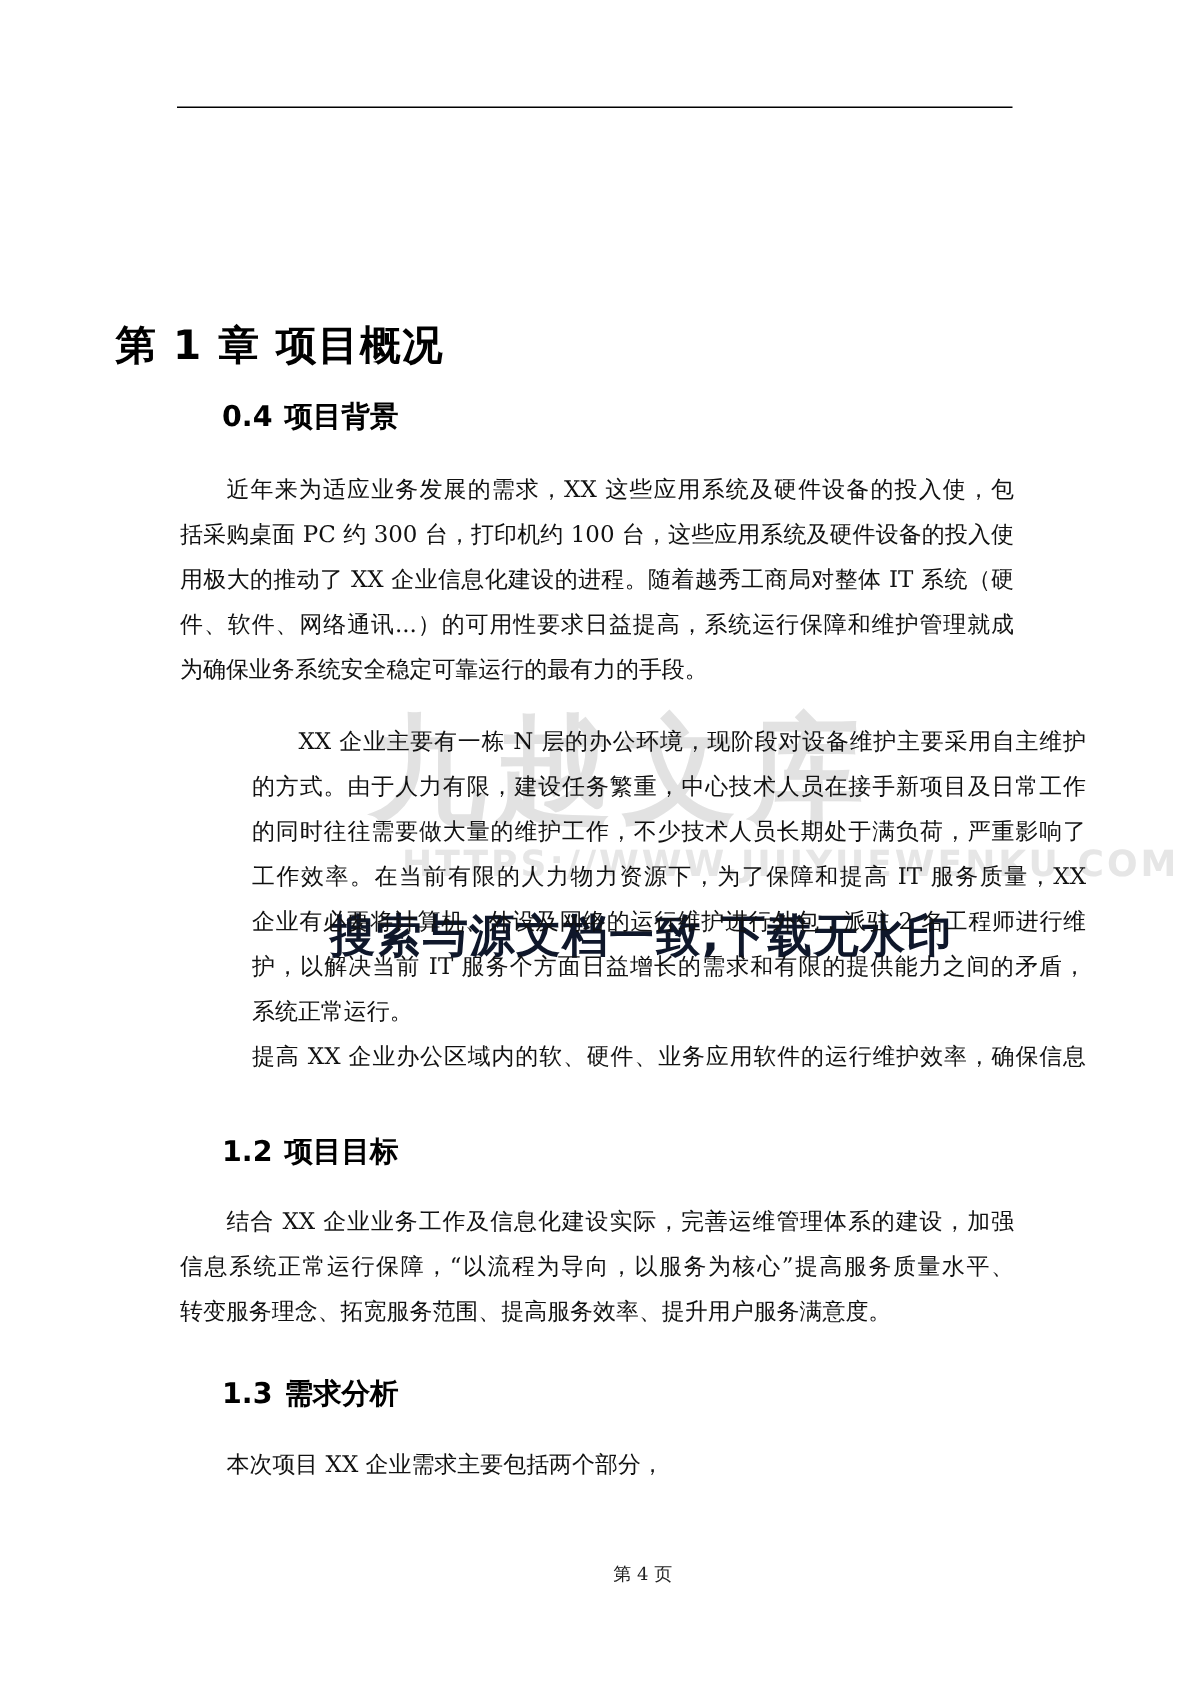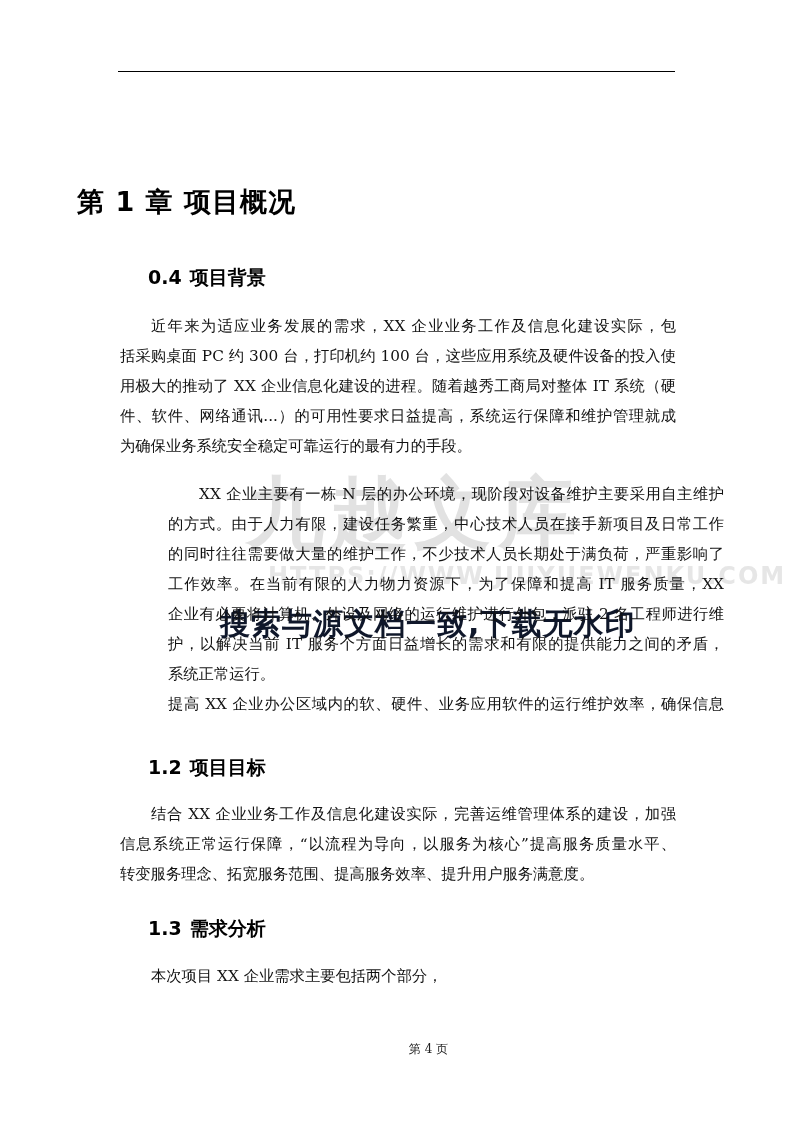--- a/index.html
+++ b/index.html
@@ -68,21 +68,21 @@
     .content {
       position: absolute;
       left: 0;
       top: 0;
       width: 793px;
       z-index: 1;
     }
     .chapter-title {
       position: absolute;
       left: 77px;
-      top: 184px;
+      top: 212px;
       margin: 0;
       font-family: "DejaVu Sans", "Liberation Sans", sans-serif;
       font-weight: bold;
       font-size: 27px;
       letter-spacing: 1px;
       white-space: nowrap;
     }
     .section-title {
       position: absolute;
       left: 148px;
@@ -137,21 +137,21 @@
 
 <div class="content">
 
   <h1 class="chapter-title">第 1 章 项目概况</h1>
 
   <h2 class="section-title" style="top:265px;">
     <span class="num">0.4</span><span>项目背景</span>
   </h2>
 
   <div class="para" style="top:311px;">
-    <span class="line">近年来为适应业务发展的需求，XX 企业业务工作及信息化建设实际，包</span>
+    <span class="line">近年来为适应业务发展的需求，XX 这些应用系统及硬件设备的投入使，包</span>
     <span class="line" style="text-indent:0">括采购桌面 PC 约 300 台，打印机约 100 台，这些应用系统及硬件设备的投入使</span>
     <span class="line" style="text-indent:0">用极大的推动了 XX 企业信息化建设的进程。随着越秀工商局对整体 IT 系统（硬</span>
     <span class="line" style="text-indent:0">件、软件、网络通讯...）的可用性要求日益提高，系统运行保障和维护管理就成</span>
     <span class="line last" style="text-indent:0">为确保业务系统安全稳定可靠运行的最有力的手段。</span>
   </div>
 
   <div class="para" style="top:479px;margin-left:48px;">
     <span class="line">XX 企业主要有一栋 N 层的办公环境，现阶段对设备维护主要采用自主维护</span>
     <span class="line" style="text-indent:0">的方式。由于人力有限，建设任务繁重，中心技术人员在接手新项目及日常工作</span>
     <span class="line" style="text-indent:0">的同时往往需要做大量的维护工作，不少技术人员长期处于满负荷，严重影响了</span>

